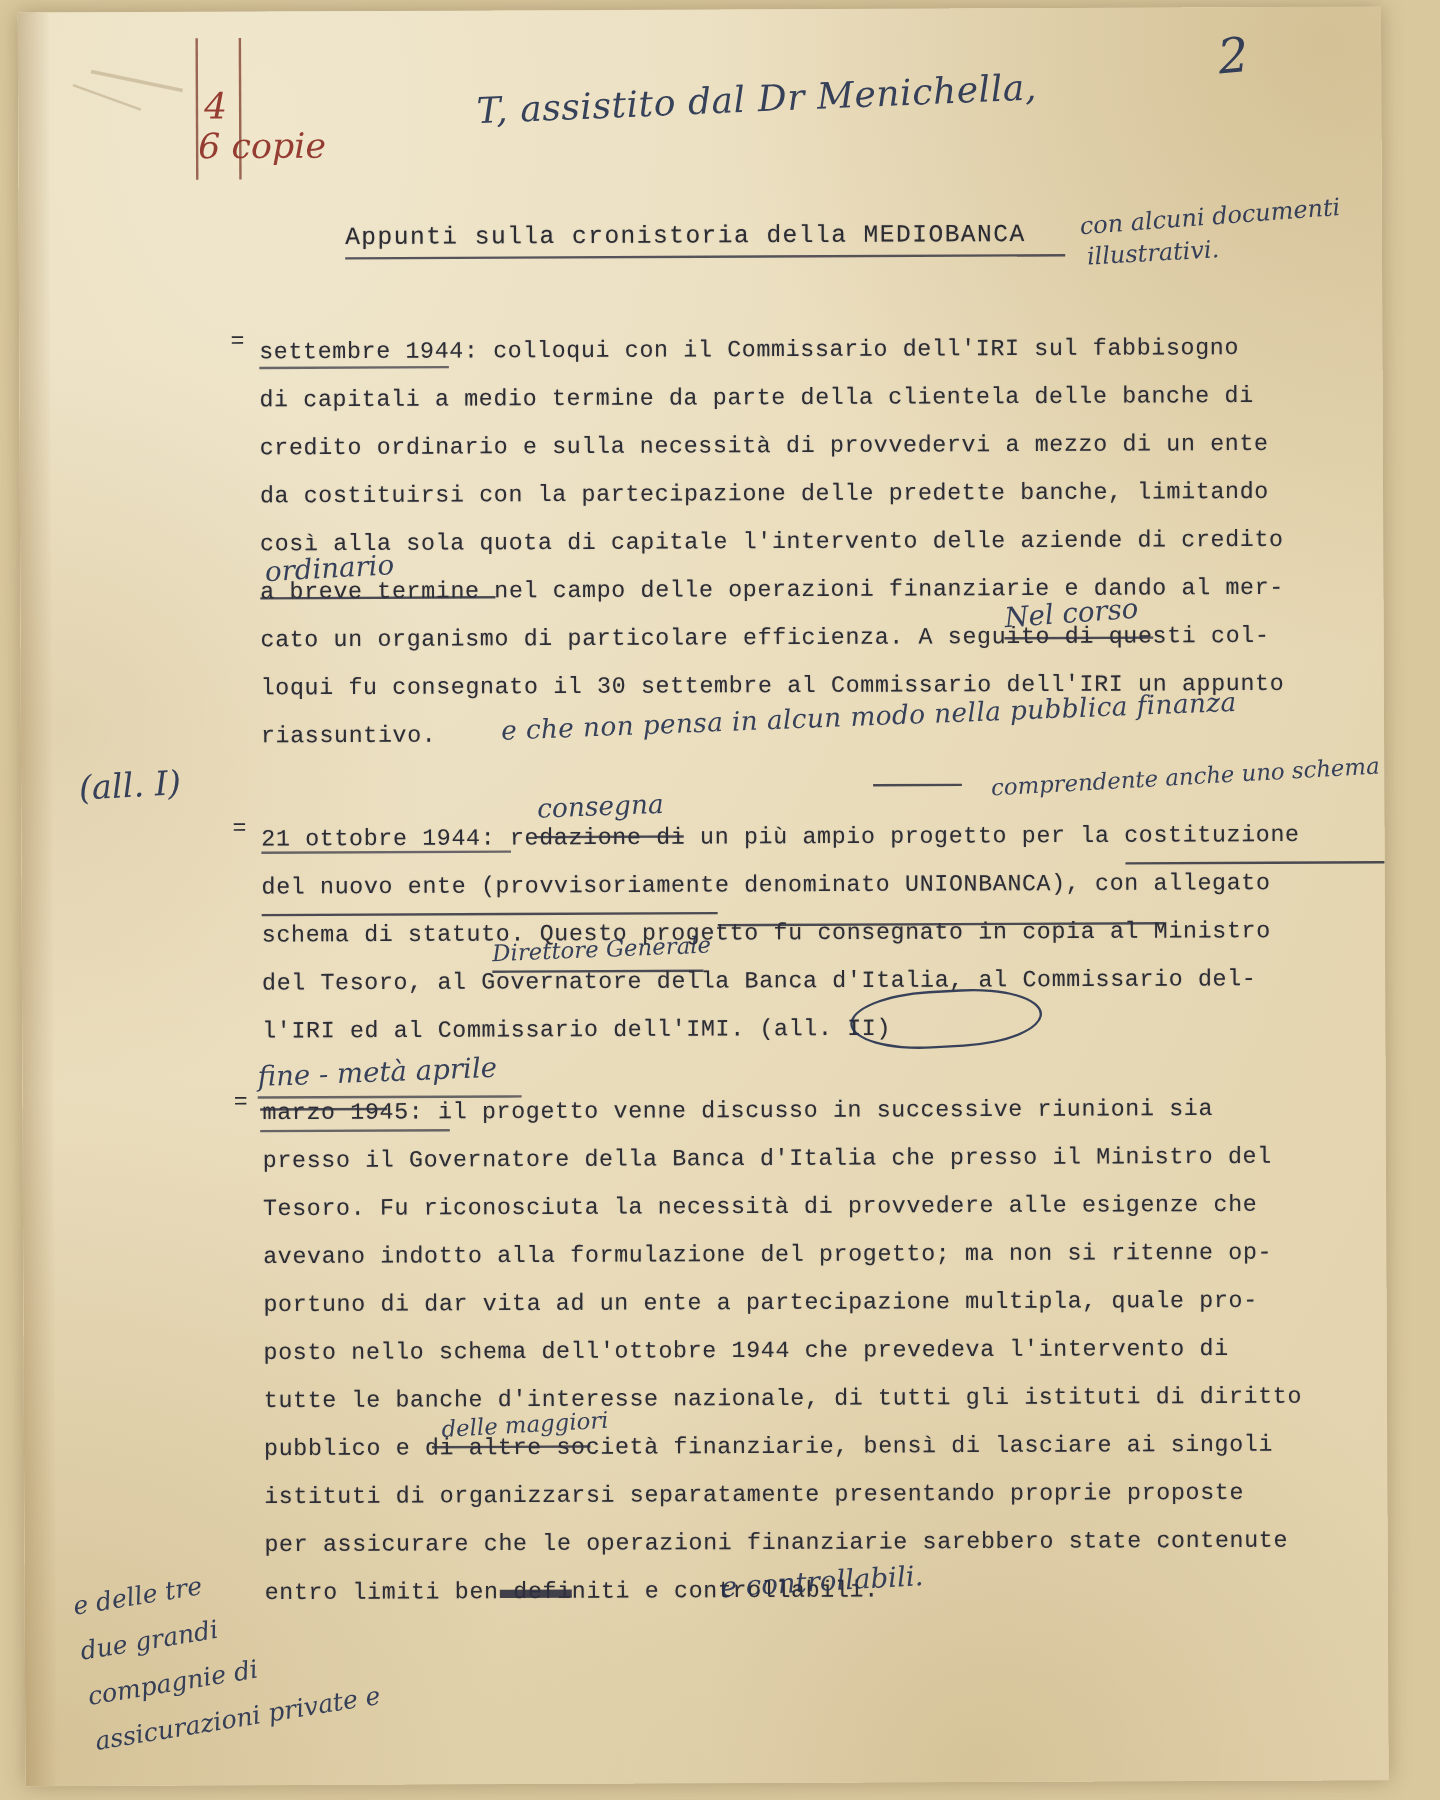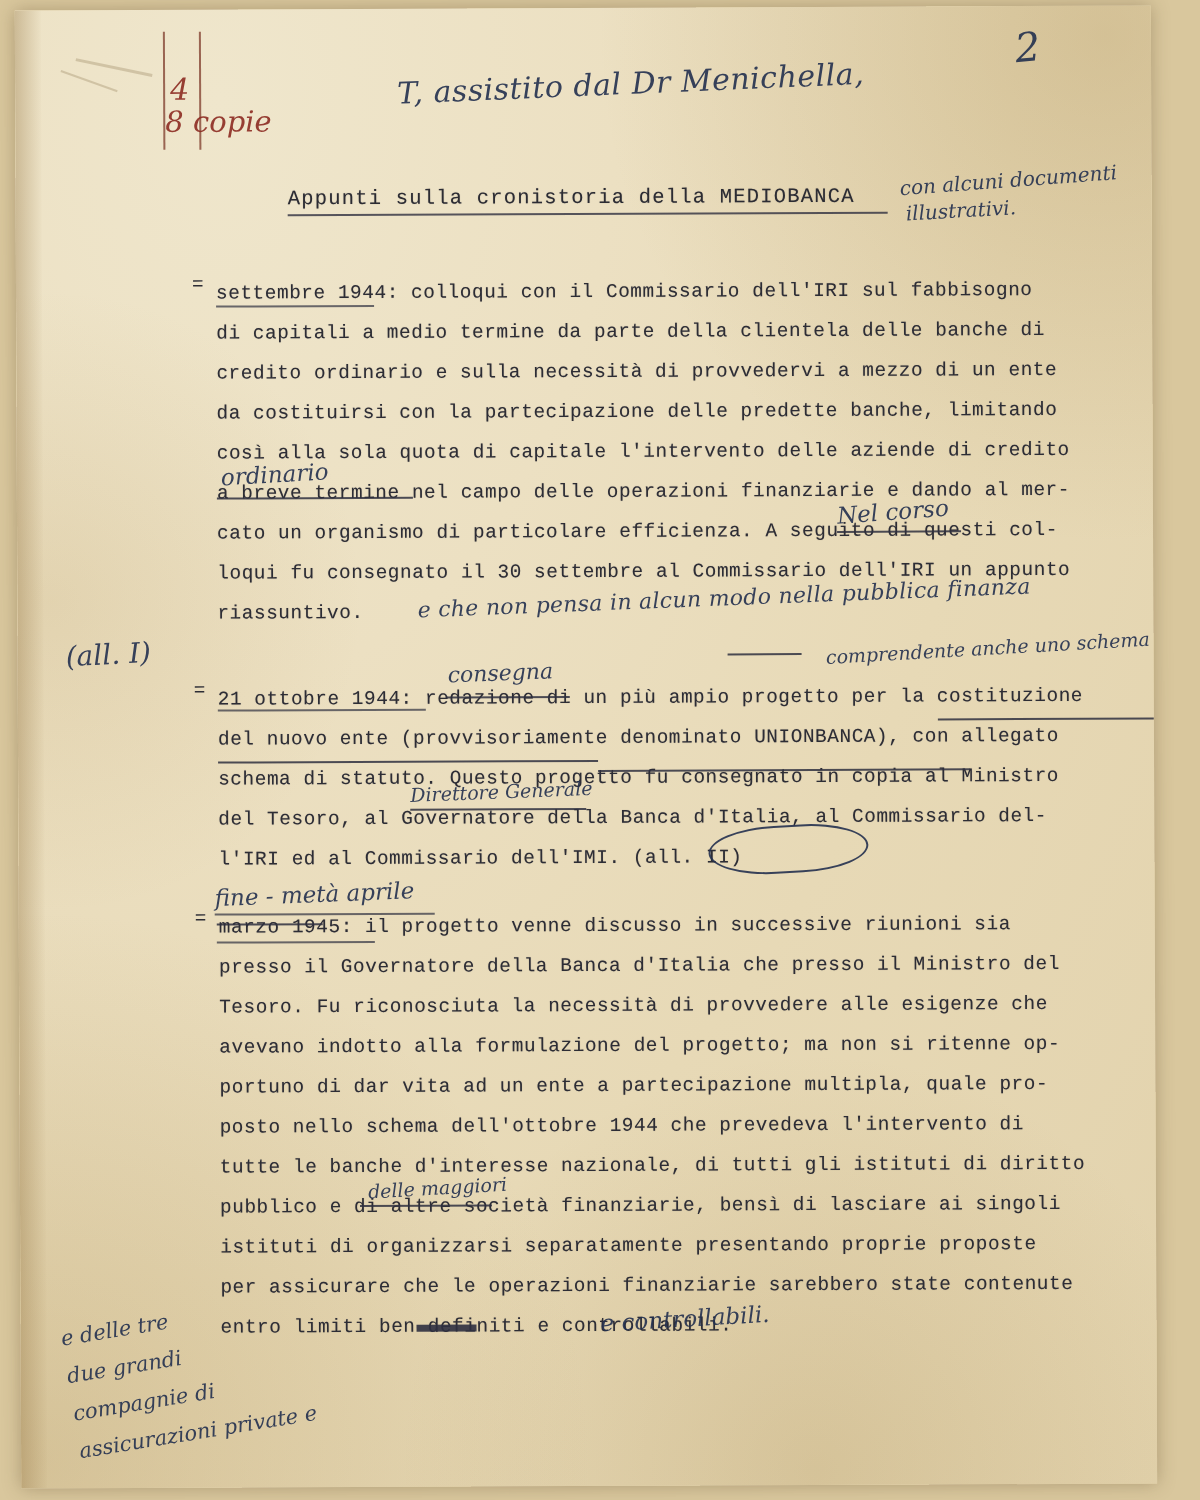--- a/index.html
+++ b/index.html
@@ -148,21 +148,21 @@
 <div id="page">
   <div id="sheet">
 
     <div class="clip" style="left:148px; top:22px; width:34px; height:118px; border-top:none; border-bottom:none;"></div>
     <div class="tear" style="left:60px; top:56px; width:78px; height:3px; transform:rotate(12deg);"></div>
     <div class="tear" style="left:44px; top:70px; width:60px; height:2px; transform:rotate(20deg);"></div>
 
     <div class="hand ink" style="left:1000px; top:18px; font-size:40px; transform:rotate(-5deg);">2</div>
 
     <div class="hand red" style="left:155px; top:62px; font-size:30px;">4</div>
-    <div class="hand red" style="left:150px; top:95px; font-size:29px;">8 copie</div>
+    <div class="hand red" style="left:150px; top:95px; font-size:29px;">6 copie</div>
 
     <div class="hand ink" style="left:382px; top:58px; font-size:30px; transform:rotate(-2.2deg); letter-spacing:0.5px;">T, assistito dal Dr Menichella,</div>
 
     <div id="title-block">
       <div class="typed">Appunti sulla cronistoria della MEDIOBANCA</div>
     </div>
     <div class="uline" id="title-rule"></div>
 
     <div class="hand ink" style="left:884px; top:162px; font-size:20px; transform:rotate(-4deg);">con alcuni documenti</div>
     <div class="hand ink" style="left:890px; top:192px; font-size:20px; transform:rotate(-3deg);">illustrativi.</div>

